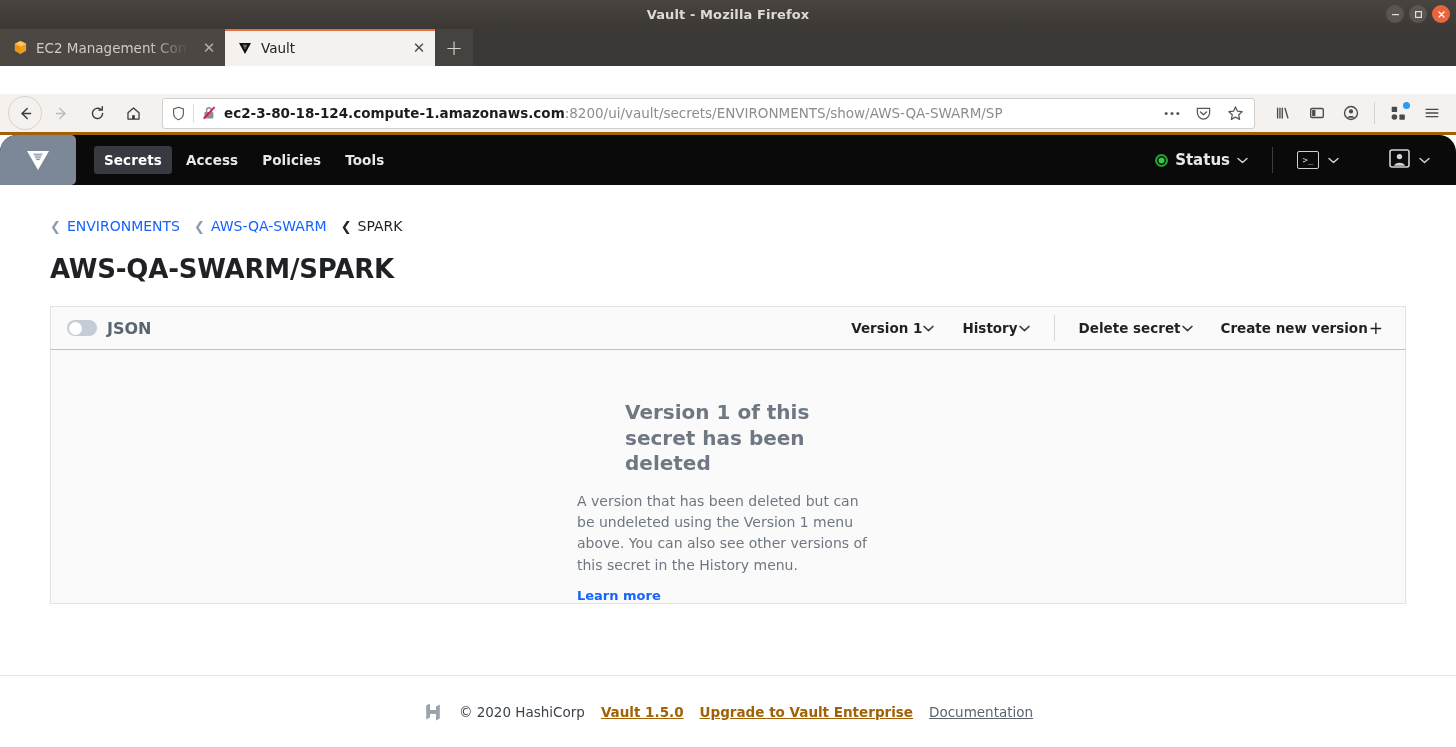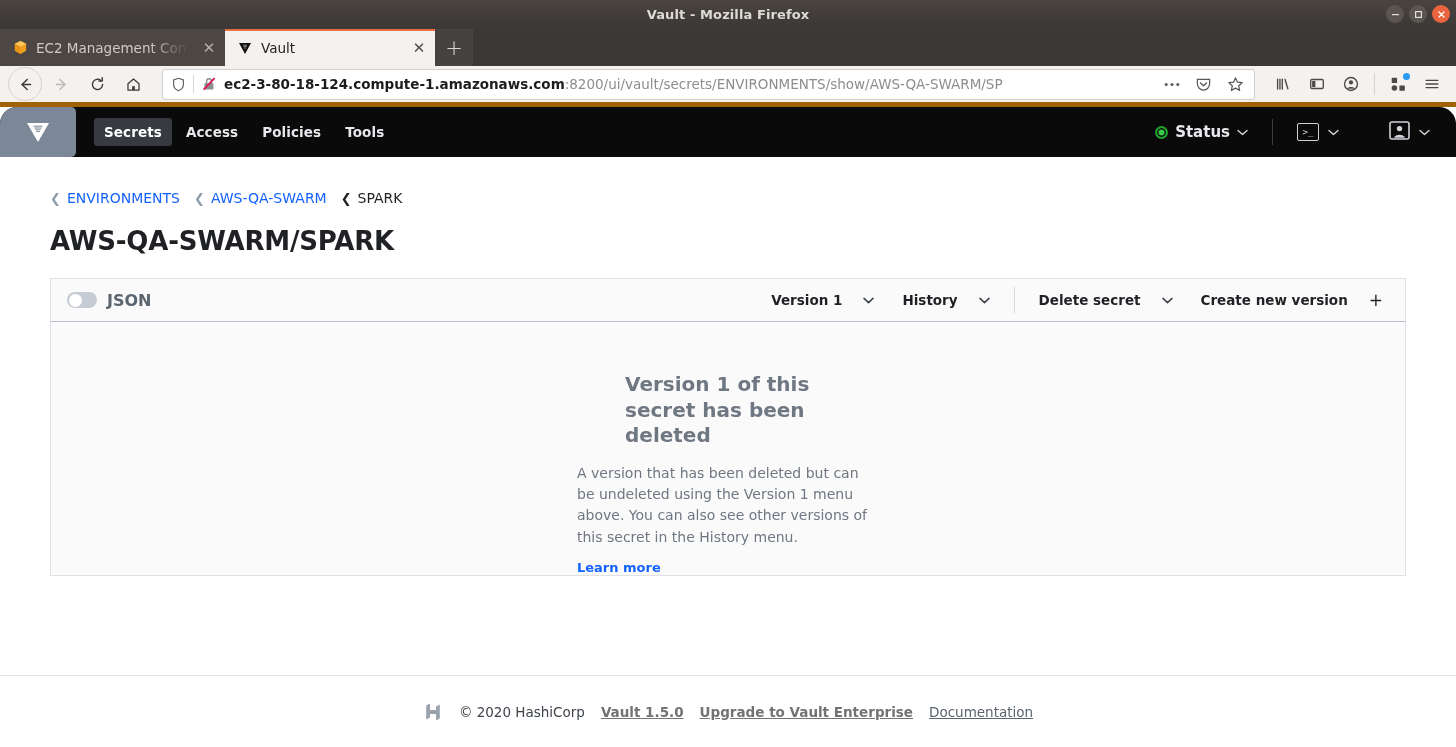--- a/index.html
+++ b/index.html
@@ -62,21 +62,22 @@
   .tab-close { font-size: 15px; opacity: .8; width: 16px; text-align: center; }
   .newtab {
     width: 38px; height: 37px; background: #464240; color: #d8d4d0;
     display: flex; align-items: center; justify-content: center;
     font-size: 21px; font-weight: 300;
   }
 
   .navbar {
     height: 41px; background: #f4f1ef; display: flex; align-items: center;
     gap: 2px; padding: 0 8px; flex: 0 0 41px;
-    border-bottom: 5px solid #a16207;
+    border-bottom: 3px solid #a16207;
+    margin-top: 28px;
   }
   .navbtn {
     width: 34px; height: 34px; display: flex; align-items: center;
     justify-content: center; color: #3b3b3b; border-radius: 50%;
   }
   .navbtn.back { border: 1px solid #d8d2cd; }
   .navbtn.disabled { color: #bdbab7; }
 
   .urlbar {
     flex: 1; height: 31px; margin: 0 10px; background: #ffffff;
@@ -168,21 +169,21 @@
     width: 30px; height: 16px; border-radius: 10px; background: #c6ccd6;
     position: relative;
   }
   .toggle-knob {
     position: absolute; left: 1.5px; top: 1.5px; width: 13px; height: 13px;
     border-radius: 50%; background: #ffffff;
   }
   .json-label { font-size: 16px; color: #5a6570; font-weight: 600; }
   .toolbar-actions { margin-left: auto; display: flex; align-items: center; }
   .tb-action {
-    display: flex; align-items: center; gap: 21px; padding: 0 14px;
+    display: flex; align-items: center; gap: 1px; padding: 0 14px;
     font-size: 13.5px; font-weight: bold; color: #1f2124; height: 26px;
   }
   .tb-action .chev-dark { color: #3b4048; display: inline-flex; }
   .tb-sep { width: 1px; height: 26px; background: #d4d9e0; margin: 0 10px; }
   .plus { font-size: 17px; font-weight: 400; line-height: 1; color: #1f2124; }
 
   .content {
     background: #fafafa; border-left: 1px solid #dfe3e8;
     border-right: 1px solid #dfe3e8; border-bottom: 1px solid #dfe3e8;
     height: 254px; display: flex; justify-content: center;
@@ -201,21 +202,21 @@
   }
 
   .footer {
     margin-top: auto; border-top: 1px solid #e1e4e8;
     height: 72px; display: flex; align-items: center; justify-content: center;
     gap: 16px; margin-left: -50px; margin-right: -50px; padding: 0 50px;
   }
   .footer-logo { color: #9aa3ad; display: flex; align-items: center; }
   .footer-copy { font-size: 13.5px; color: #3d434b; }
   .footer-link {
-    font-size: 13.5px; color: #737373; font-weight: bold;
+    font-size: 13.5px; color: #a16207; font-weight: bold;
     text-decoration: underline;
   }
   .footer-link.light { font-weight: normal; color: #5c646e; }
 </style>
 </head>
 <body>
 
 <div class="browser">
 
   <div class="titlebar">

